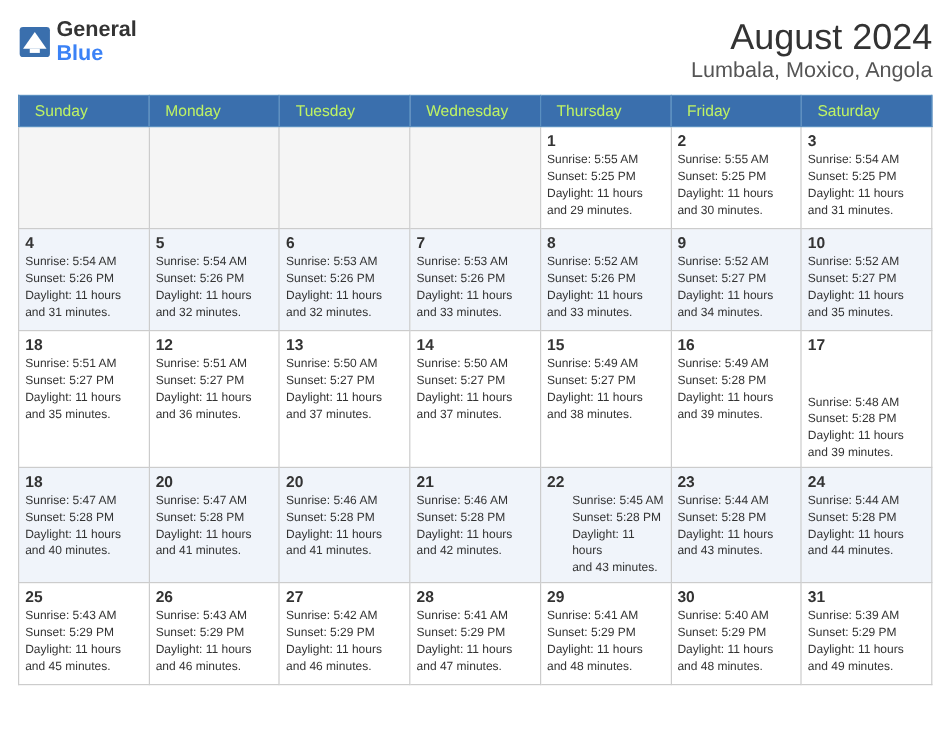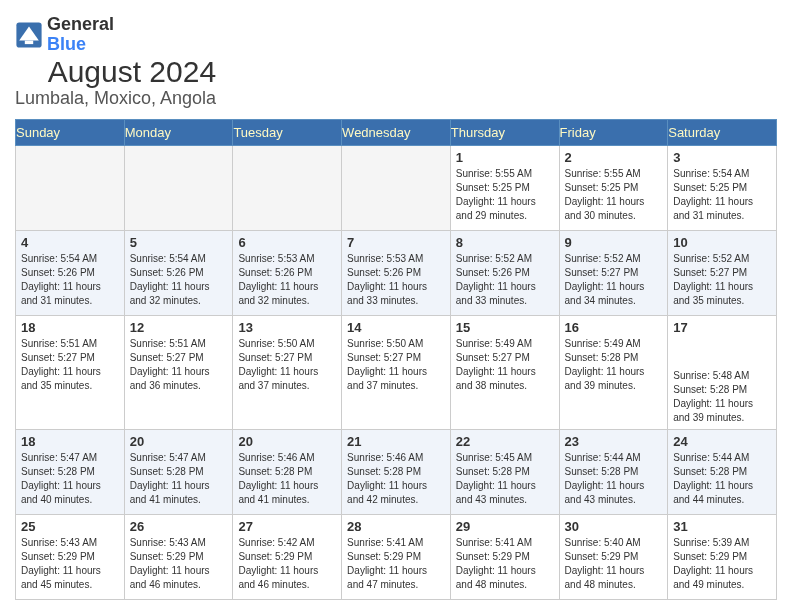--- a/index.html
+++ b/index.html
@@ -1,27 +1,27 @@
 <!DOCTYPE html>
 <html><head>
   <meta charset="utf-8">
   <style>
     * { box-sizing: border-box; margin: 0; padding: 0; }
     body { font-family: Arial, sans-serif; background: #fff; width: 792px; min-height: 612px; }
     .container { padding: 15px 15px 10px 15px; }
-    .header { display: flex; justify-content: space-between; align-items: flex-start; margin-bottom: 10px; flex-direction: column; }
+    .header { display: flex; justify-content: space-between; align-items: flex-start; margin-bottom: 10px; }
     .logo { display: flex; align-items: center; }
     .logo-text { font-size: 18px; font-weight: bold; color: #333; line-height: 1.1; }
     .logo-text span { color: #3b82f6; }
     .logo-icon { width: 28px; height: 28px; margin-right: 4px; }
     .title-section { text-align: right; }
     .month-title { font-size: 30px; font-weight: normal; color: #333; line-height: 1.1; }
     .location { font-size: 18px; color: #555; }
     table { width: 100%; border-collapse: collapse; table-layout: fixed; }
-    th { background-color: #3a6fad; color: #fef9c3; text-align: left; padding: 5px 0; font-size: 13px; font-weight: normal; border: 1px solid #5a8fc0; }
+    th { background-color: #3a6fad; color: #bef264; text-align: left; padding: 5px 13px; font-size: 13px; font-weight: normal; border: 1px solid #5a8fc0; }
     td { border: 1px solid #ccc; vertical-align: top; padding: 4px 5px; font-size: 10.5px; color: #333; height: 85px; background: #fff; }
     td.empty { background: #f5f5f5; }
     td.alt-row { background: #f0f4fa; }
     .day-num { font-size: 13px; font-weight: bold; display: block; margin-bottom: 2px; }
     .day-info { font-size: 10px; color: #333; line-height: 1.4; }
   </style>
 </head>
 <body>
 
 <div class="container">
@@ -209,21 +209,21 @@
           </td>
           <td class="alt-row">
             <span class="day-num">21</span>
             <div class="day-info" style="white-space: pre-line;">Sunrise: 5:46 AM
 Sunset: 5:28 PM
 Daylight: 11 hours
 and 42 minutes.</div>
           </td>
           <td class="alt-row">
             <span class="day-num">22</span>
-            <div class="day-info" style="white-space: pre-line;">Sunrise: 5:45 AM
+            <div class="day-info" style="white-space: pre-line; margin-left: 21px;">Sunrise: 5:45 AM
 Sunset: 5:28 PM
 Daylight: 11 hours
 and 43 minutes.</div>
           </td>
           <td class="alt-row">
             <span class="day-num">23</span>
             <div class="day-info" style="white-space: pre-line;">Sunrise: 5:44 AM
 Sunset: 5:28 PM
 Daylight: 11 hours
 and 43 minutes.</div>

